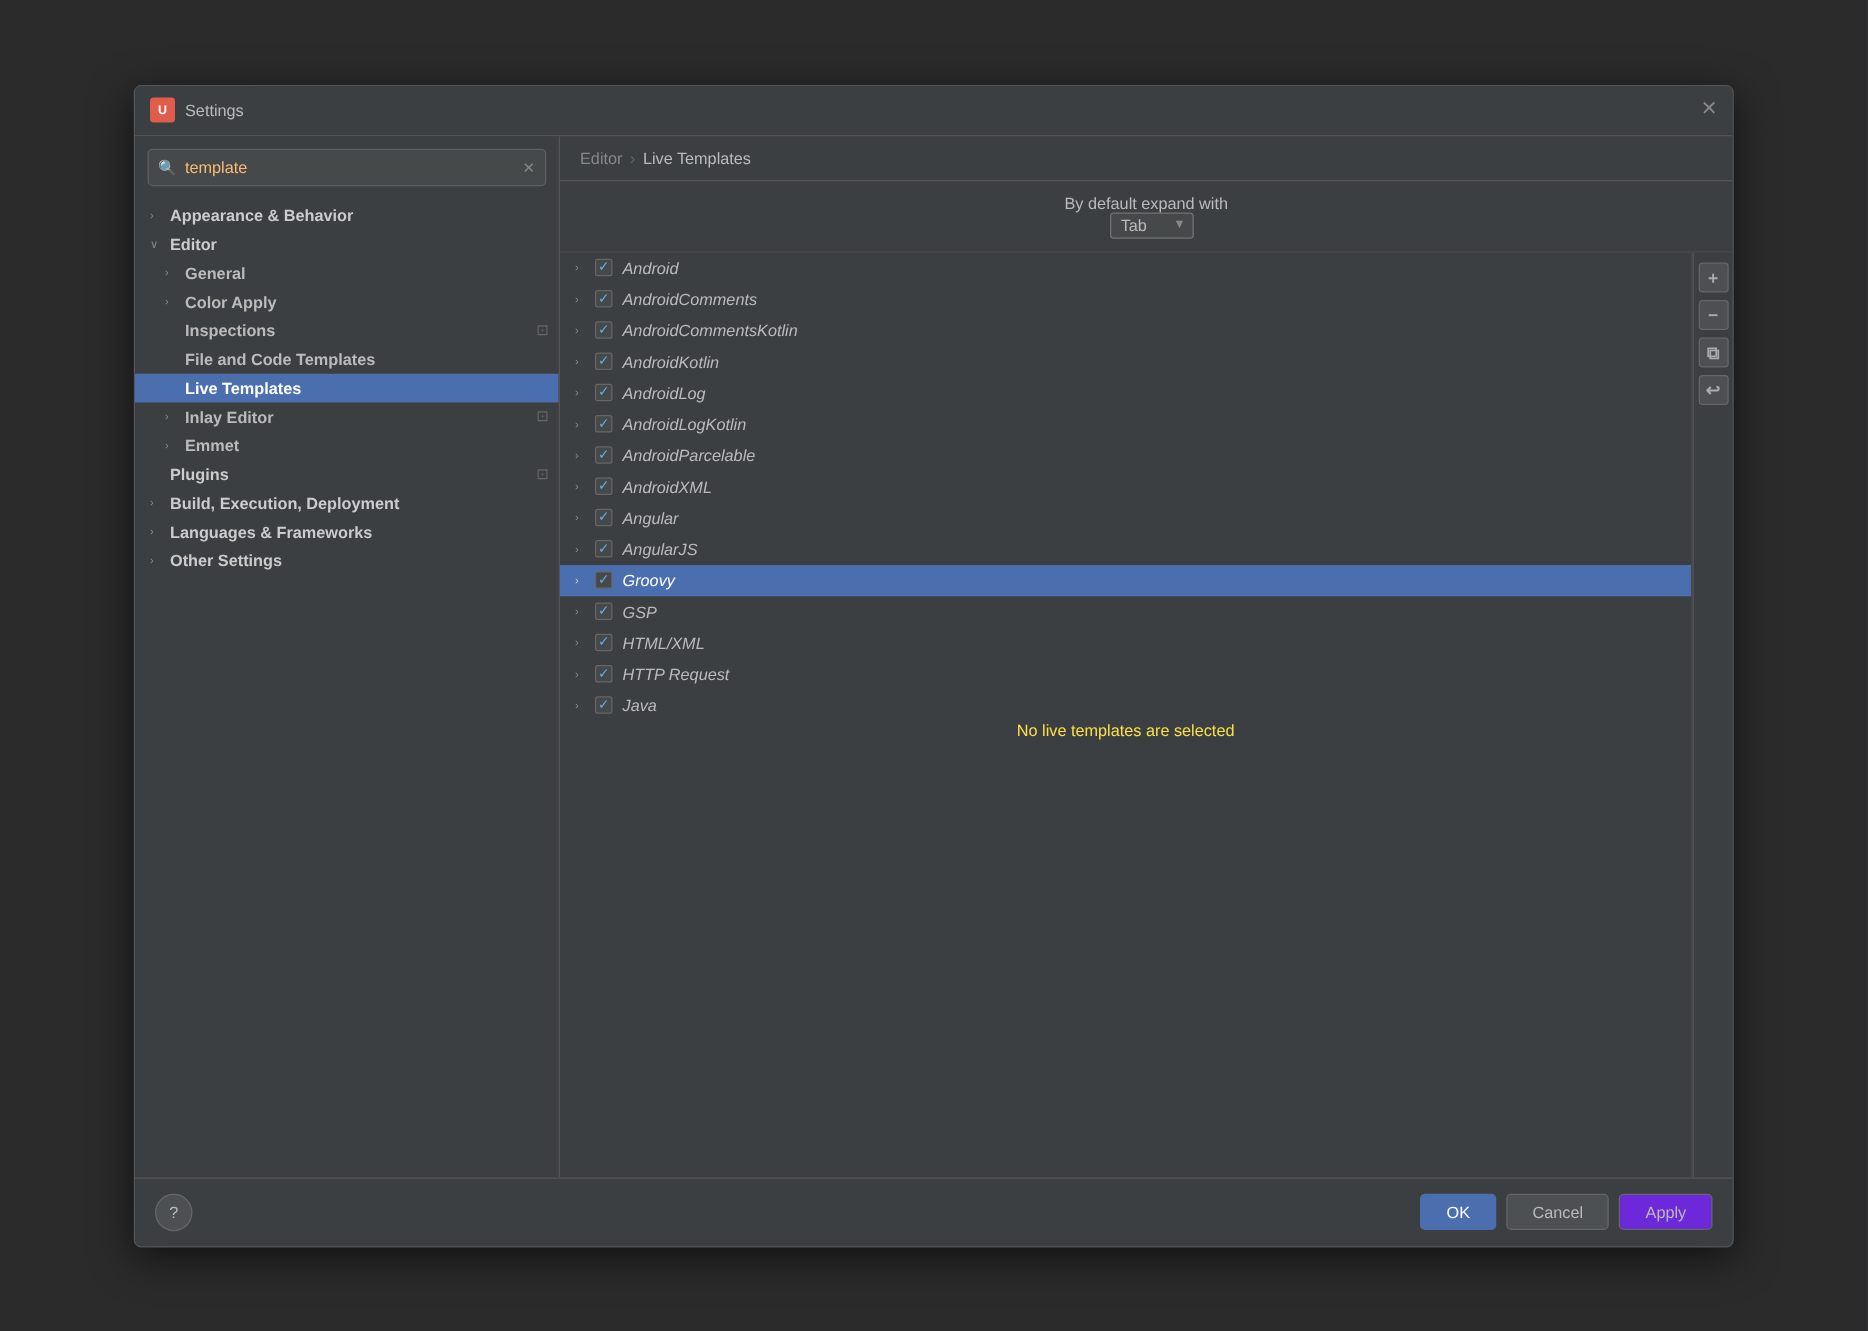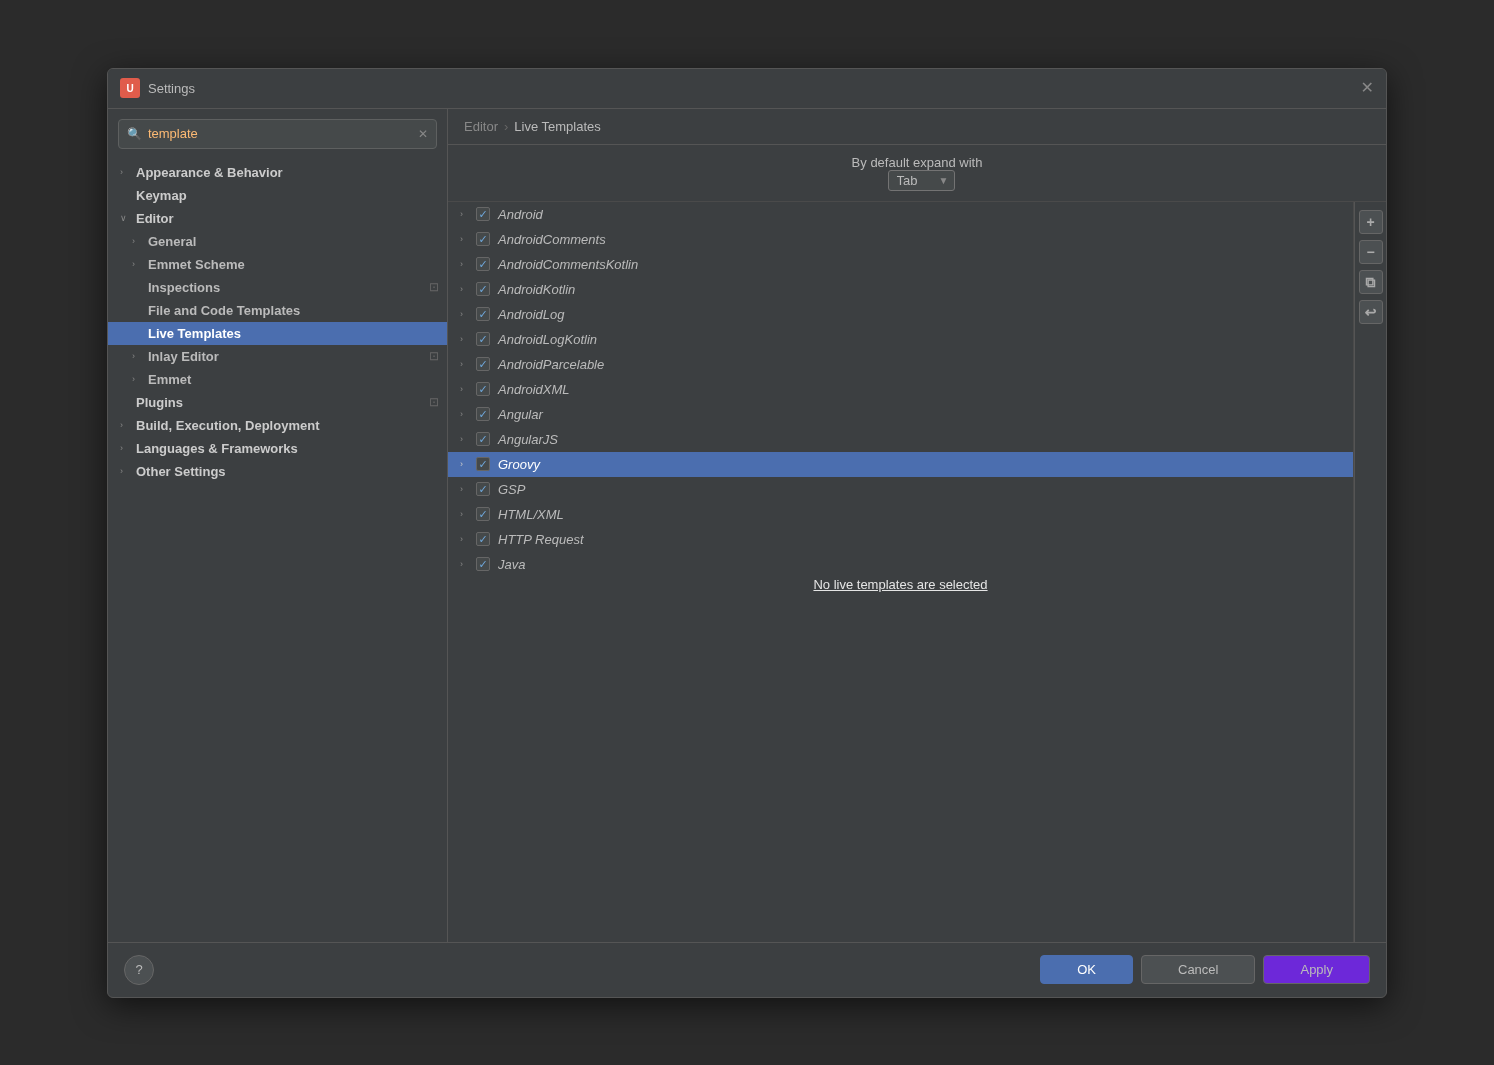--- a/index.html
+++ b/index.html
@@ -272,36 +272,35 @@
       color: #aaa;
       font-size: 14px;
       font-weight: bold;
       line-height: 1;
     }
     .no-selection-msg {
       flex: 1;
       display: flex;
       align-items: center;
       justify-content: center;
-      color: #e5e5e5;
-      font-size: 13px;
-      text-decoration: underline;
+      color: #fde047;
+      font-size: 13px;
     }
     
     .bottom-bar {
       display: flex;
       align-items: center;
       justify-content: flex-end;
       padding: 12px 16px;
       border-top: 1px solid #555;
       gap: 8px;
       flex-shrink: 0;
     }
     .btn {
-      padding: 6px 36px;
+      padding: 6px 20px;
       border-radius: 4px;
       font-size: 13px;
       cursor: pointer;
       border: 1px solid #666;
     }
     .btn-question {
       padding: 6px 10px;
       border-radius: 50%;
       width: 30px;
       height: 30px;
@@ -356,38 +355,34 @@
         <span class="search-clear">✕</span>
       </div>
 
       <div class="sidebar-tree">
 
         <div class="tree-item">
           <span class="tree-arrow">›</span>
           <span class="tree-item-label tree-item-bold">Appearance &amp; Behavior</span>
         </div>
 
-        <div class="tree-item">
-          <span class="tree-arrow"></span>
-          <span class="tree-item-label tree-item-bold">Keymap</span>
-        </div>
 
         <div class="tree-item">
           <span class="tree-arrow">∨</span>
           <span class="tree-item-label tree-item-bold">Editor</span>
         </div>
 
         <div class="tree-item indent-1">
           <span class="tree-arrow">›</span>
           <span class="tree-item-label">General</span>
         </div>
 
         <div class="tree-item indent-1">
           <span class="tree-arrow">›</span>
-          <span class="tree-item-label">Emmet Scheme</span>
+          <span class="tree-item-label">Color Apply</span>
         </div>
 
         <div class="tree-item indent-1">
           <span class="tree-arrow"></span>
           <span class="tree-item-label">Inspections</span>
           <span class="tree-item-icon">⊡</span>
         </div>
 
         <div class="tree-item indent-1">
           <span class="tree-arrow"></span>

